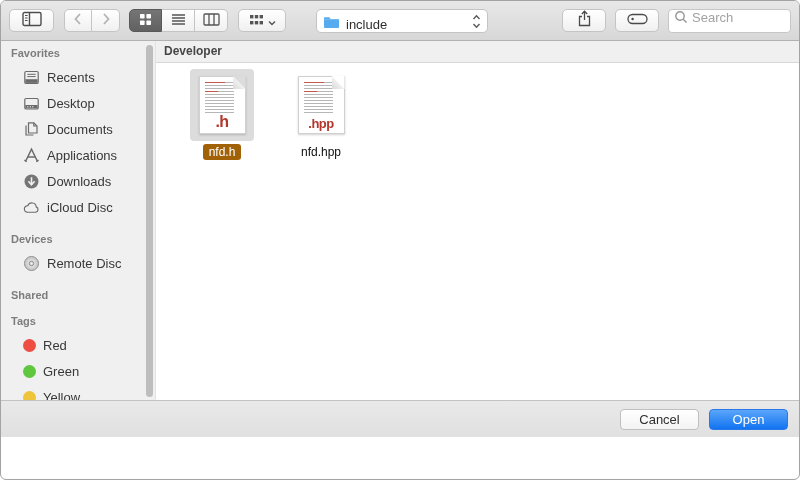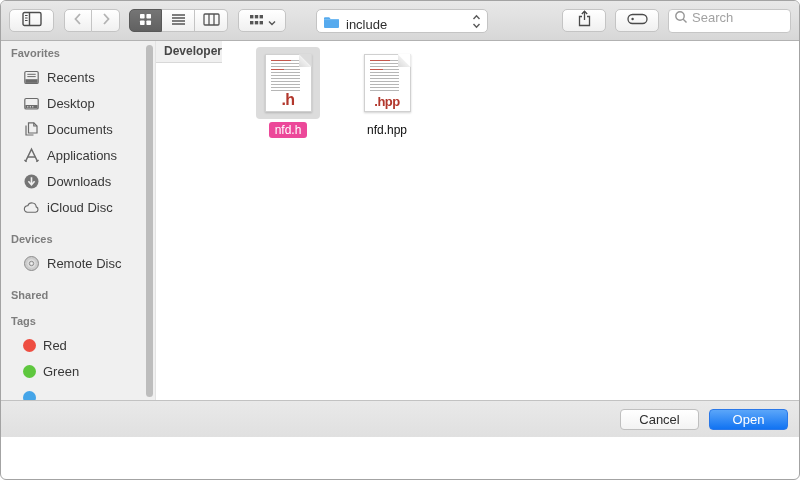--- a/index.html
+++ b/index.html
@@ -53,21 +53,21 @@
                    margin:13px 0 4px 10px; height:13px; }
   .section-label.first { margin-top:0; }
   .side-item { height:26px; display:flex; align-items:center; gap:7px;
                padding-left:22px; font-size:13px; color:#383838; }
   .side-item .sicon { width:17px; height:17px; display:flex; align-items:center;
                       justify-content:center; flex-shrink:0; }
   .tag-dot { width:13px; height:13px; border-radius:50%; flex-shrink:0; }
   .scroll-thumb { position:absolute; top:4px; right:2px; width:7px; height:352px;
                   background:#bdbdbd; border-radius:4px; }
 
-  .main { flex:1; background:#fff; display:flex; flex-direction:row; }
+  .main { flex:1; background:#fff; display:flex; flex-direction:column; }
   .group-header { height:22px; background:#f0f0f0; border-bottom:1px solid #d8d8d8;
                   line-height:21px; padding-left:8px; font-size:12px; font-weight:bold;
                   color:#474747; }
 
   .files { display:flex; padding:6px 0 0 33px; }
   .tile { width:66px; display:flex; flex-direction:column; align-items:center;
           margin-right:33px; --tilebg:#fff; }
   .tile .icon-wrap { width:64px; height:72px; border-radius:4px; display:flex;
                      align-items:center; justify-content:center; }
   .tile.selected { --tilebg:#dcdcdc; }
@@ -86,21 +86,21 @@
   .fold-flap { position:absolute; top:-1px; right:-1px; width:13px; height:13px;
                background:linear-gradient(225deg,#f6f6f6 40%,#d9d9d9);
                clip-path:polygon(0 0,0 100%,100% 100%); }
   .ext { position:absolute; bottom:2px; left:0; width:100%; text-align:center;
          color:#b2372c; font-weight:bold; letter-spacing:-0.5px; }
   .ext-h { font-size:16px; }
   .ext-hpp { font-size:13px; }
 
   .file-label { margin-top:3px; font-size:12px; padding:1px 6px; border-radius:3px;
                 color:#0d0d0d; white-space:nowrap; }
-  .tile.selected .file-label { background:#ec4899; color:#fff; }
+  .tile.selected .file-label { background:#a16207; color:#fff; }
 
   
   .footer { height:37px; background:linear-gradient(#e9e9e9,#e0e0e0);
             border-top:1px solid #c2c2c2; display:flex; align-items:center;
             justify-content:flex-end; gap:10px; padding-right:11px; }
   .btn { height:21px; min-width:79px; border-radius:4px; font-size:13px; display:flex;
          align-items:center; justify-content:center; padding:0 14px; cursor:default; }
   .btn-cancel { background:linear-gradient(#ffffff,#f3f3f3); border:1px solid #bfbfbf;
                 color:#2e2e2e; }
   .btn-open { background:linear-gradient(#5ba6f9,#1173f2); border:1px solid #2a78e8;
@@ -332,20 +332,24 @@
 
       <div class="side-item">
         <span class="tag-dot" style="background: rgb(238, 78, 65);"></span>
         <span>Red</span>
       </div>
       <div class="side-item">
         <span class="tag-dot" style="background: rgb(94, 199, 62);"></span>
         <span>Green</span>
       </div>
       <div class="side-item">
+        <span class="tag-dot" style="background: rgb(238, 196, 61);"></span>
+        <span>Yellow</span>
+      </div>
+      <div class="side-item">
         <span class="tag-dot" style="background: rgb(69, 165, 232);"></span>
       </div>
 
       <div class="scroll-thumb"></div>
     </div>
 
     <div class="main">
       <div class="group-header">Developer</div>
 
       <div class="files">

